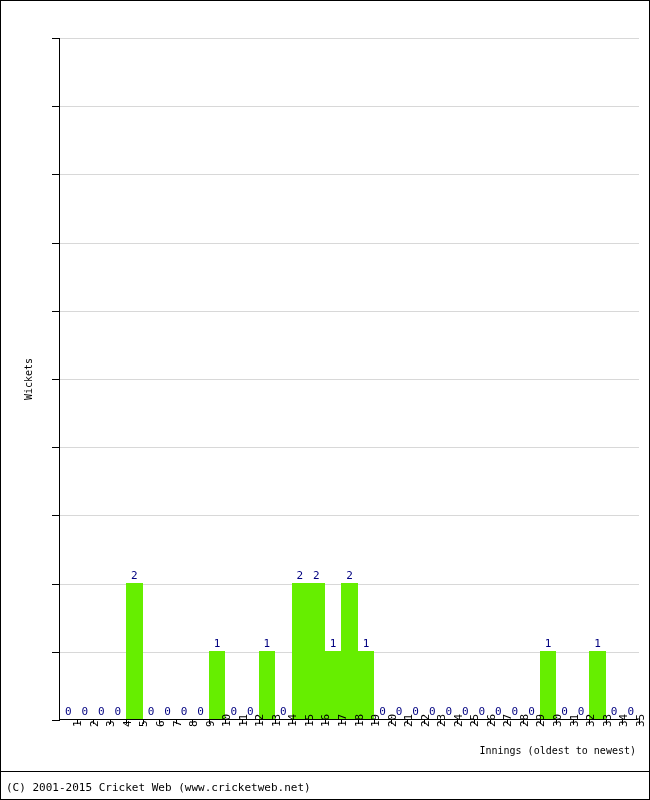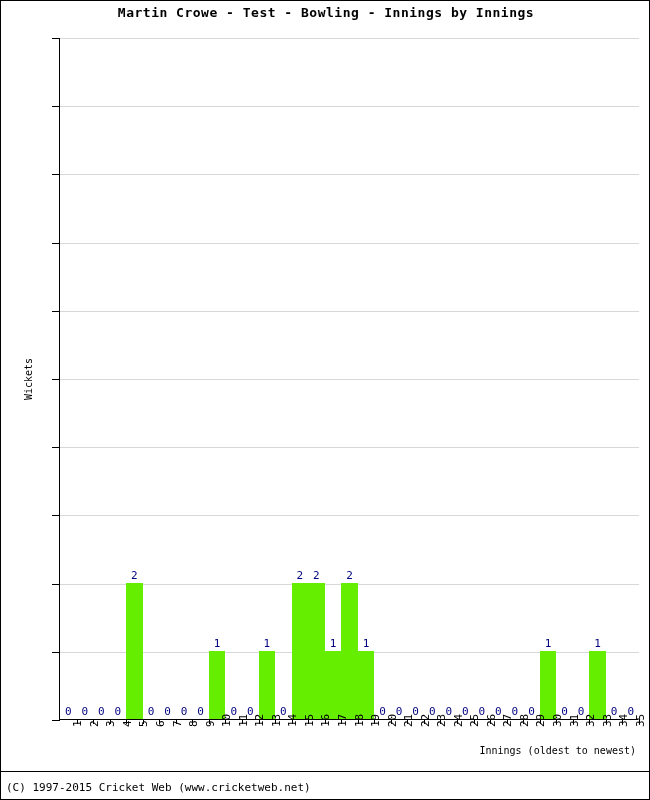--- a/index.html
+++ b/index.html
@@ -132,21 +132,20 @@
     line-height: 11px;
     color: #000000;
     white-space: nowrap;
   }
 </style>
 </head>
 <body>
 
 <div id="page">
 
-  <div id="chart-title">Martin Crowe - Test - Bowling - Innings by Innings</div>
 
   <div id="plot-area">
     <div id="gridlines">
         <div class="gridline" style="top: 613.8px;"></div>
         <div class="gridline" style="top: 545.6px;"></div>
         <div class="gridline" style="top: 477.4px;"></div>
         <div class="gridline" style="top: 409.2px;"></div>
         <div class="gridline" style="top: 341px;"></div>
         <div class="gridline" style="top: 272.8px;"></div>
         <div class="gridline" style="top: 204.6px;"></div>
@@ -291,15 +290,15 @@
       <div class="x-label" style="left: 567.557px; top: 726px;">31</div>
       <div class="x-label" style="left: 584.1px; top: 726px;">32</div>
       <div class="x-label" style="left: 600.643px; top: 726px;">33</div>
       <div class="x-label" style="left: 617.186px; top: 726px;">34</div>
       <div class="x-label" style="left: 633.729px; top: 726px;">35</div>
     </div>
 
   <div id="x-axis-title">Innings (oldest to newest)</div>
 
   <div id="footer-rule"></div>
-  <div id="footer-text">(C) 1997-2015 Cricket Web (www.cricketweb.net)</div>
+  <div id="footer-text">(C) 2001-2015 Cricket Web (www.cricketweb.net)</div>
 
 </div>
 
 </body></html>

